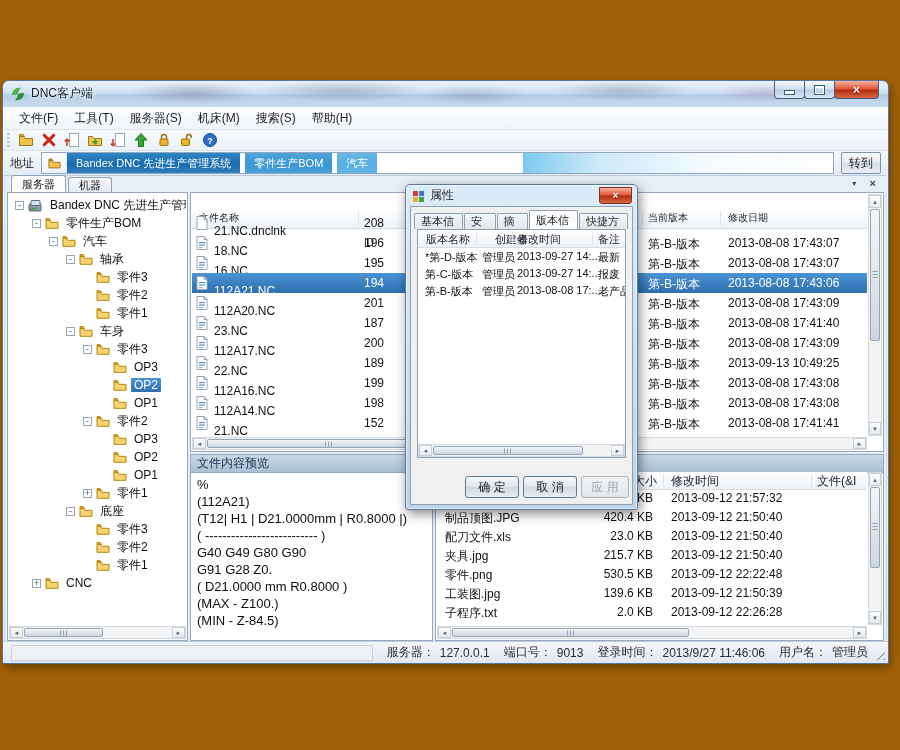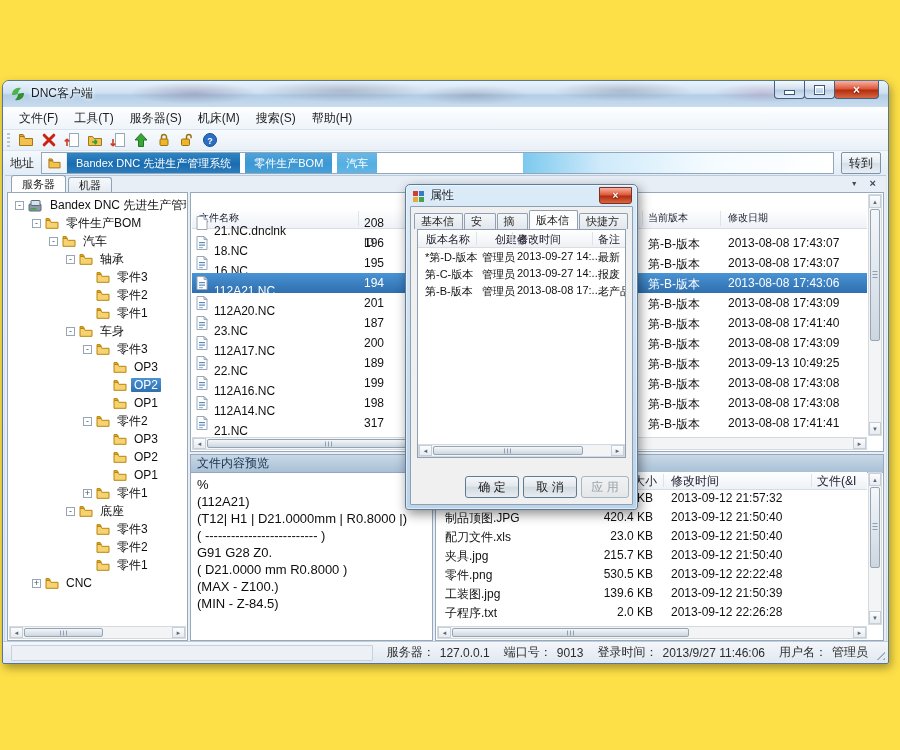--- a/index.html
+++ b/index.html
@@ -1,16 +1,16 @@
 <!DOCTYPE html>
 <html><head>
 <meta charset="utf-8">
 <style>
   html,body{margin:0;padding:0;background:#fff;}
-  .stage{position:relative;width:900px;height:750px;background:#fde047;overflow:hidden;
+  .stage{position:relative;width:900px;height:750px;background:#a16207;overflow:hidden;
          font-family:"Liberation Sans",sans-serif;-webkit-font-smoothing:antialiased;}
 
   
   .window{position:absolute;left:2px;top:80px;width:885px;height:582px;
           background:linear-gradient(#dcebf7,#c3d8ea);
           border:1px solid #58759b;border-radius:7px 7px 2px 2px;
           box-shadow:0 0 0 1px rgba(255,255,255,.55) inset,2px 4px 10px rgba(0,0,0,.35);}
   .titlebar{position:relative;height:26px;border-radius:6px 6px 0 0;overflow:hidden;
             background:
               radial-gradient(90px 16px at 190px 12px,rgba(85,70,115,.30),transparent 70%),
@@ -675,21 +675,21 @@
             </div>
             <div class="flrow">
               <span class="ficon"><svg width="12" height="14" viewBox="0 0 12 14">
                   <path d="M1 0.5h7l3 3V13.5H1z" fill="#fff" stroke="#9aa8b6"></path>
                   <path d="M8 0.5l3 3H8z" fill="#dfe6ec" stroke="#9aa8b6"></path>
                   <rect x="3" y="6" width="6" height="1.2" fill="#5a8cc0"></rect>
                   <rect x="3" y="8.5" width="6" height="1.2" fill="#5a8cc0"></rect>
                   <rect x="3" y="11" width="4" height="1.2" fill="#9ab8d6"></rect>
                 </svg></span>
               <span class="fname">21.NC</span>
-              <span class="fid">317</span>
+              <span class="fid">152</span>
               <span class="fver">第-B-版本</span>
               <span class="fdate">2013-08-08 17:41:41</span>
             </div>
           </div>
       <div class="sb" style="right:1px;top:1px;bottom:15px;width:14px;">
         <span class="sb-arr arr-t" style="top:0;left:0;right:0;height:13px;">▲</span>
         <span class="sb-thumb" style="top:14px;left:1px;right:1px;height:54%;">
               <span class="grip-v"></span>
             </span>
         <span class="sb-arr arr-t" style="bottom:0;left:0;right:0;height:13px;">▼</span>
@@ -705,20 +705,21 @@
 
     <div class="panel preview-panel">
       <div class="band">
             <span>文件内容预览</span>
           </div>
       <div class="prev-lines">
             <div class="prev-line">%</div>
             <div class="prev-line">(112A21)</div>
             <div class="prev-line">(T12| H1 | D21.0000mm | R0.8000 |)</div>
             <div class="prev-line">( -------------------------- )</div>
+            <div class="prev-line">G40 G49 G80 G90</div>
             <div class="prev-line">G91 G28 Z0.</div>
             <div class="prev-line">( D21.0000 mm R0.8000 )</div>
             <div class="prev-line">(MAX - Z100.)</div>
             <div class="prev-line">(MIN - Z-84.5)</div>
           </div>
     </div>
 
     <div class="panel attach-panel">
       <div class="band"></div>
       <div class="at-header">

